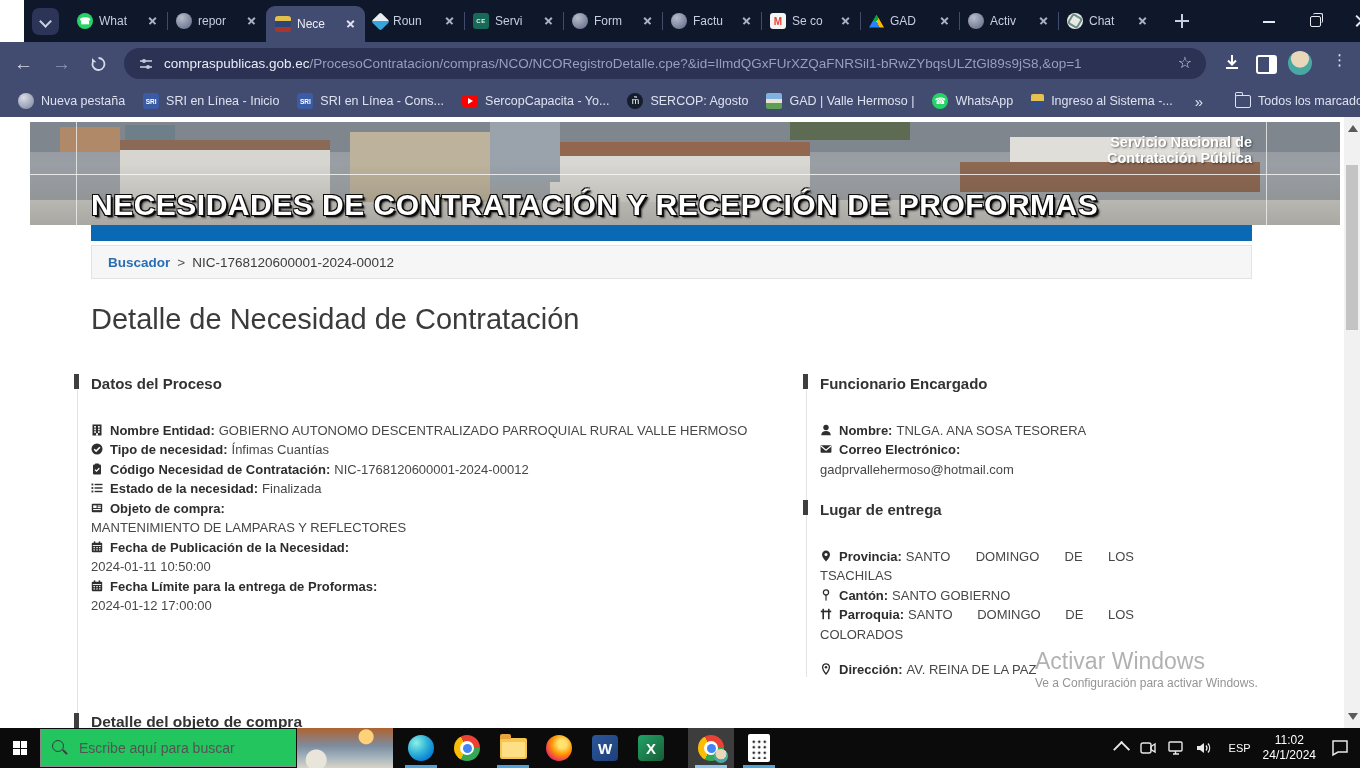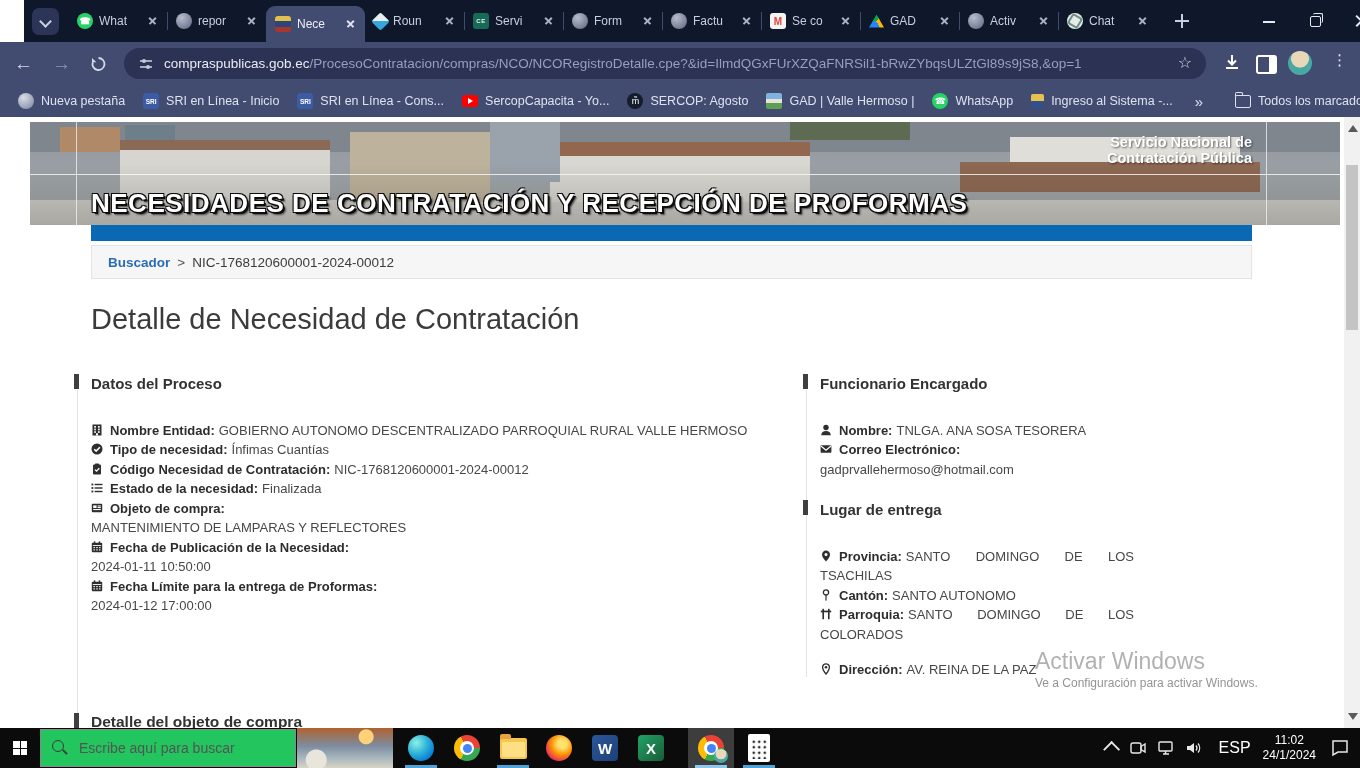--- a/index.html
+++ b/index.html
@@ -116,21 +116,21 @@
       linear-gradient(#9aa2ab,#9aa2ab) 460px 0/70px 60px no-repeat,
       linear-gradient(#93674f,#93674f) 520px 20px/260px 14px no-repeat,
       linear-gradient(#d9d7d1,#d9d7d1) 520px 34px/260px 46px no-repeat,
       linear-gradient(#5d6b52,#5d6b52) 760px 0/120px 18px no-repeat,
       linear-gradient(#8d6853,#8d6853) 930px 40px/300px 30px no-repeat,
       linear-gradient(#e0ded8,#e0ded8) 980px 15px/230px 40px no-repeat,
       linear-gradient(#cfcdc7,#cfcdc7) 0 78px/100% 25px no-repeat,
       linear-gradient(#8c5f4a,#8c5f4a) 640px 88px/420px 15px no-repeat,
       linear-gradient(#7f868e,#7f868e) 0 0/100% 30px no-repeat,
       linear-gradient(180deg,#8f959b 0%,#9aa0a5 45%,#a8aba9 100%)}
-  #banner-title{position:absolute;left:61px;top:66px;font-size:26px;font-weight:bold;color:#fff;
+  #banner-title{position:absolute;left:61px;top:66px;font-size:30px;font-weight:bold;color:#fff;
     letter-spacing:.5px;white-space:nowrap;
     text-shadow:2px 2px 0 #0d0d0d,-1px -1px 0 #0d0d0d,1px -1px 0 #0d0d0d,-1px 1px 0 #0d0d0d,3px 3px 2px rgba(0,0,0,.6)}
   #banner-agency{position:absolute;right:88px;top:12px;text-align:right;color:#fff;font-weight:bold;
     font-size:14.5px;line-height:16px;text-shadow:1px 1px 2px rgba(0,0,0,.55)}
   #bluebar{position:absolute;left:91px;top:108px;width:1161px;height:16px;background:#0a69b4}
   #crumbbar{position:absolute;left:91px;top:128px;width:1161px;height:34px;background:#f6f6f6;
     border:1px solid #e3e3e3;box-sizing:border-box;display:flex;align-items:center;font-size:13.5px}
   #crumbbar .link{color:#2a6db5;font-weight:bold;margin-left:16px;cursor:pointer}
   #crumbbar .sep{color:#555;margin:0 7px}
   #crumbbar .code{color:#3c3c3c}
@@ -212,21 +212,21 @@
   #slot-chromework.open::after{background:#8ec8ec}
   .mini-avatar{position:absolute;right:6px;bottom:5px;width:14px;height:14px;border-radius:50%;
     background:radial-gradient(circle at 50% 35%,#e8d7b9 0 45%,#4aa8a4 50%)}
   .ic-calc{width:22px;height:28px;border-radius:2px;background:#fff;position:relative}
   .ic-calc::after{content:"";position:absolute;left:3px;top:5px;width:16px;height:20px;
     background:radial-gradient(circle,#222 1.3px,transparent 1.5px) 0 0/5.5px 5.5px}
   #tray{position:absolute;right:0;top:0;height:40px;display:flex;align-items:center}
   .trayitem{margin-right:10px;cursor:pointer;display:flex;align-items:center;justify-content:center}
   #tray-chevron{width:10px;height:10px;border-left:2px solid #e8e8e8;border-top:2px solid #e8e8e8;
     transform:rotate(45deg) translateY(2px)}
-  #tray-lang{font-size:16px;color:#fff;margin:0 12px 0 6px}
+  #tray-lang{font-size:11px;color:#fff;margin:0 12px 0 6px}
   #tray-clock{font-size:12px;line-height:15px;text-align:center;color:#fff;margin-right:14px;cursor:pointer}
   #tray-notif{margin-right:10px}
 </style>
 </head>
 <body>
 
 <div id="tabbar">
   <div id="tabsearch">
       <i></i>
     </div>
@@ -504,21 +504,21 @@
       <div class="jrow">
         <svg class="ficon" width="12" height="12" viewBox="0 0 12 12">
             <path d="M6 .5C3.8.5 2 2.3 2 4.5 2 7.6 6 11.5 6 11.5s4-3.9 4-7C10 2.3 8.2.5 6 .5z" fill="#2e2e2e"></path>
             <circle cx="6" cy="4.4" r="1.5" fill="#fff"></circle>
           </svg><span class="flabel">Provincia:</span><span class="fvalue">SANTO DOMINGO DE LOS TSACHILAS</span>
       </div>
       <div class="jrow">
         <svg class="ficon" width="12" height="12" viewBox="0 0 12 12">
             <circle cx="6" cy="3.4" r="2.6" fill="none" stroke="#2e2e2e" stroke-width="1.3"></circle>
             <rect x="5.4" y="5.8" width="1.2" height="5.8" fill="#2e2e2e"></rect>
-          </svg><span class="flabel">Cantón:</span><span class="fvalue">SANTO AUTONOMO</span>
+          </svg><span class="flabel">Cantón:</span><span class="fvalue">SANTO GOBIERNO</span>
       </div>
       <div class="jrow">
         <svg class="ficon" width="12" height="12" viewBox="0 0 12 12" fill="#2e2e2e">
             <rect x="0.8" y="2.6" width="10.4" height="1.7"></rect>
             <rect x="2.4" y="0.8" width="1.6" height="10.4"></rect>
             <rect x="8" y="0.8" width="1.6" height="10.4"></rect>
           </svg><span class="flabel">Parroquia:</span><span class="fvalue">SANTO DOMINGO DE LOS COLORADOS</span>
       </div>
       <div id="dir-row">
         <svg class="ficon" width="12" height="12" viewBox="0 0 12 12">

